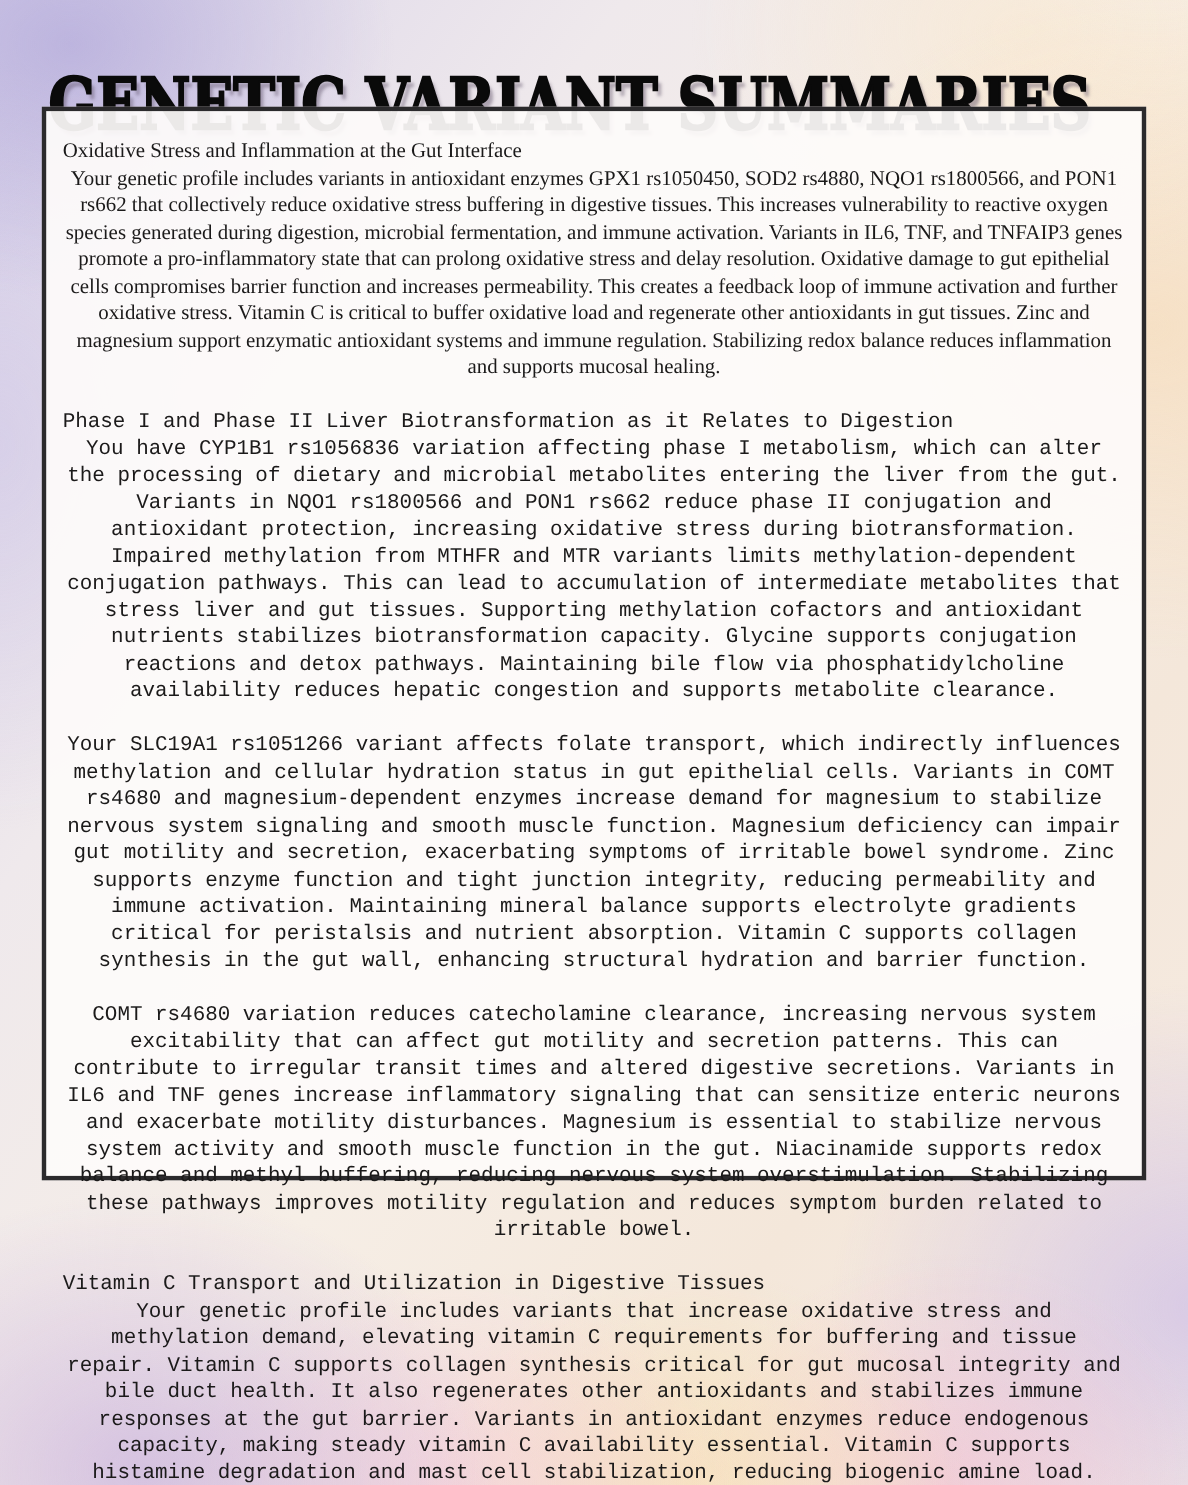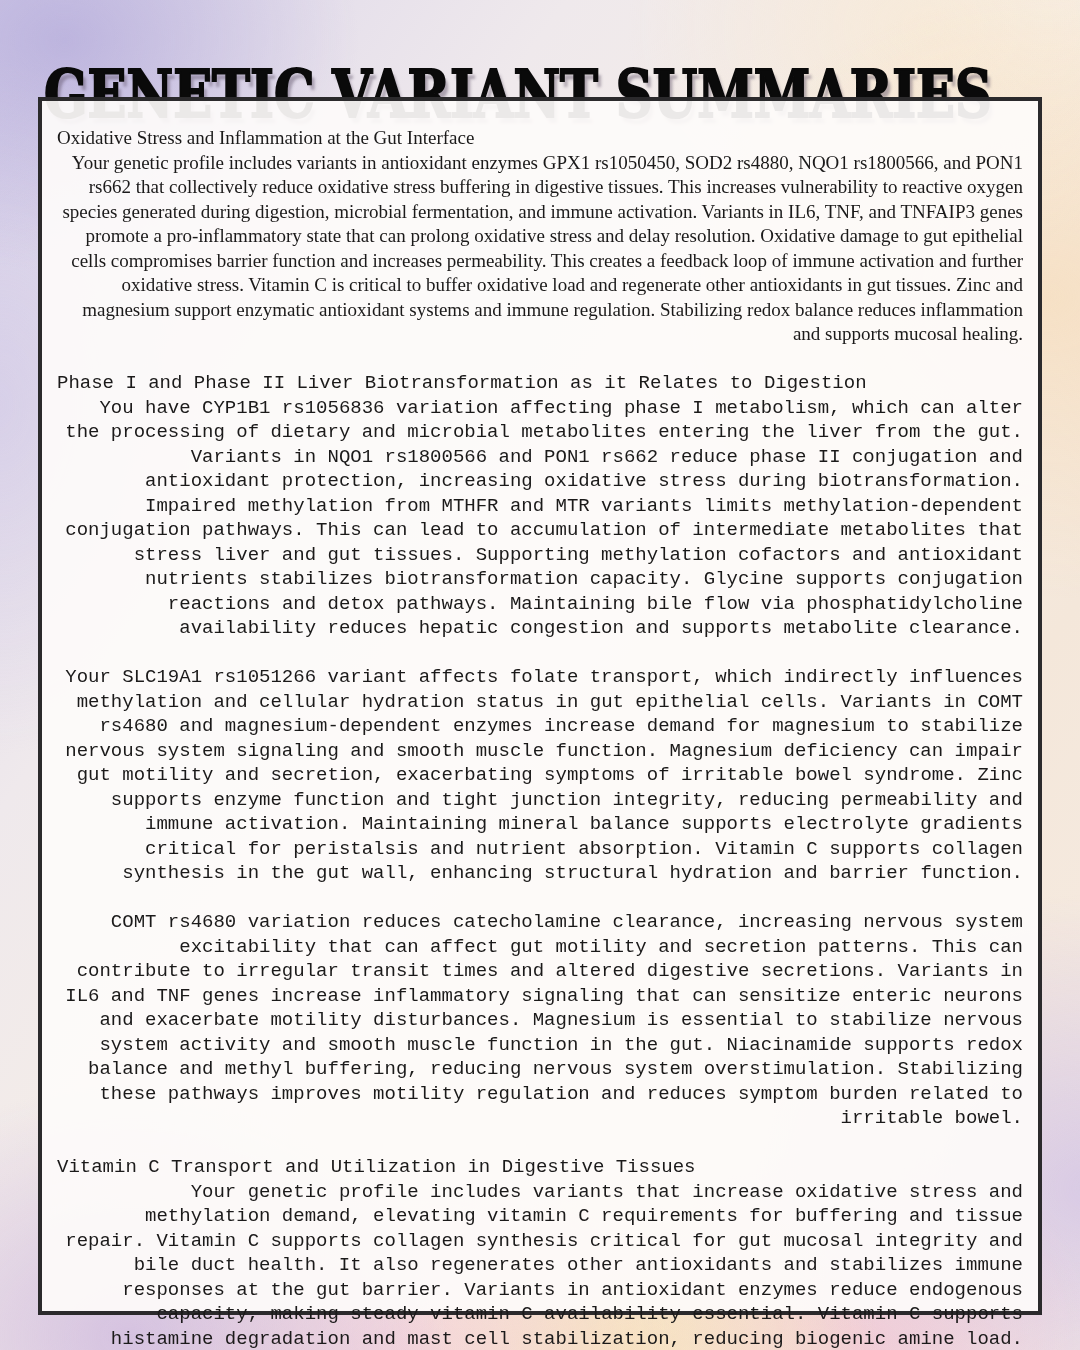--- a/index.html
+++ b/index.html
@@ -36,40 +36,40 @@
     transform: scaleX(0.88) scaleY(1.12);
     transform-origin: left top;
     text-shadow: 4px 5px 3px rgba(90,78,100,0.45);
     white-space: nowrap;
   }
   .summary-panel {
     position: absolute;
     left: 38px;
     top: 97px;
     width: 1004px;
-    height: 1218px;
+    height: 976px;
     box-sizing: border-box;
     border: 4px solid #2b2a2c;
     background: rgba(253,251,250,0.93);
     padding: 25px 15px 18px 15px;
   }
   .section {
     font-size: 19px;
     line-height: 24.5px;
     color: #1b1a1a;
   }
   .section + .section {
     margin-top: 24.5px;
     font-family: Liberation Mono, monospace;
   }
   .section-heading {
     white-space: pre-line;
   }
   .section-body {
-    text-align: right;
+    text-align: center;
   }
 </style>
 </head>
 <body>
 
 <h1 class="page-title">GENETIC VARIANT SUMMARIES</h1>
 
 <div class="summary-panel">
 
   <div class="section">

